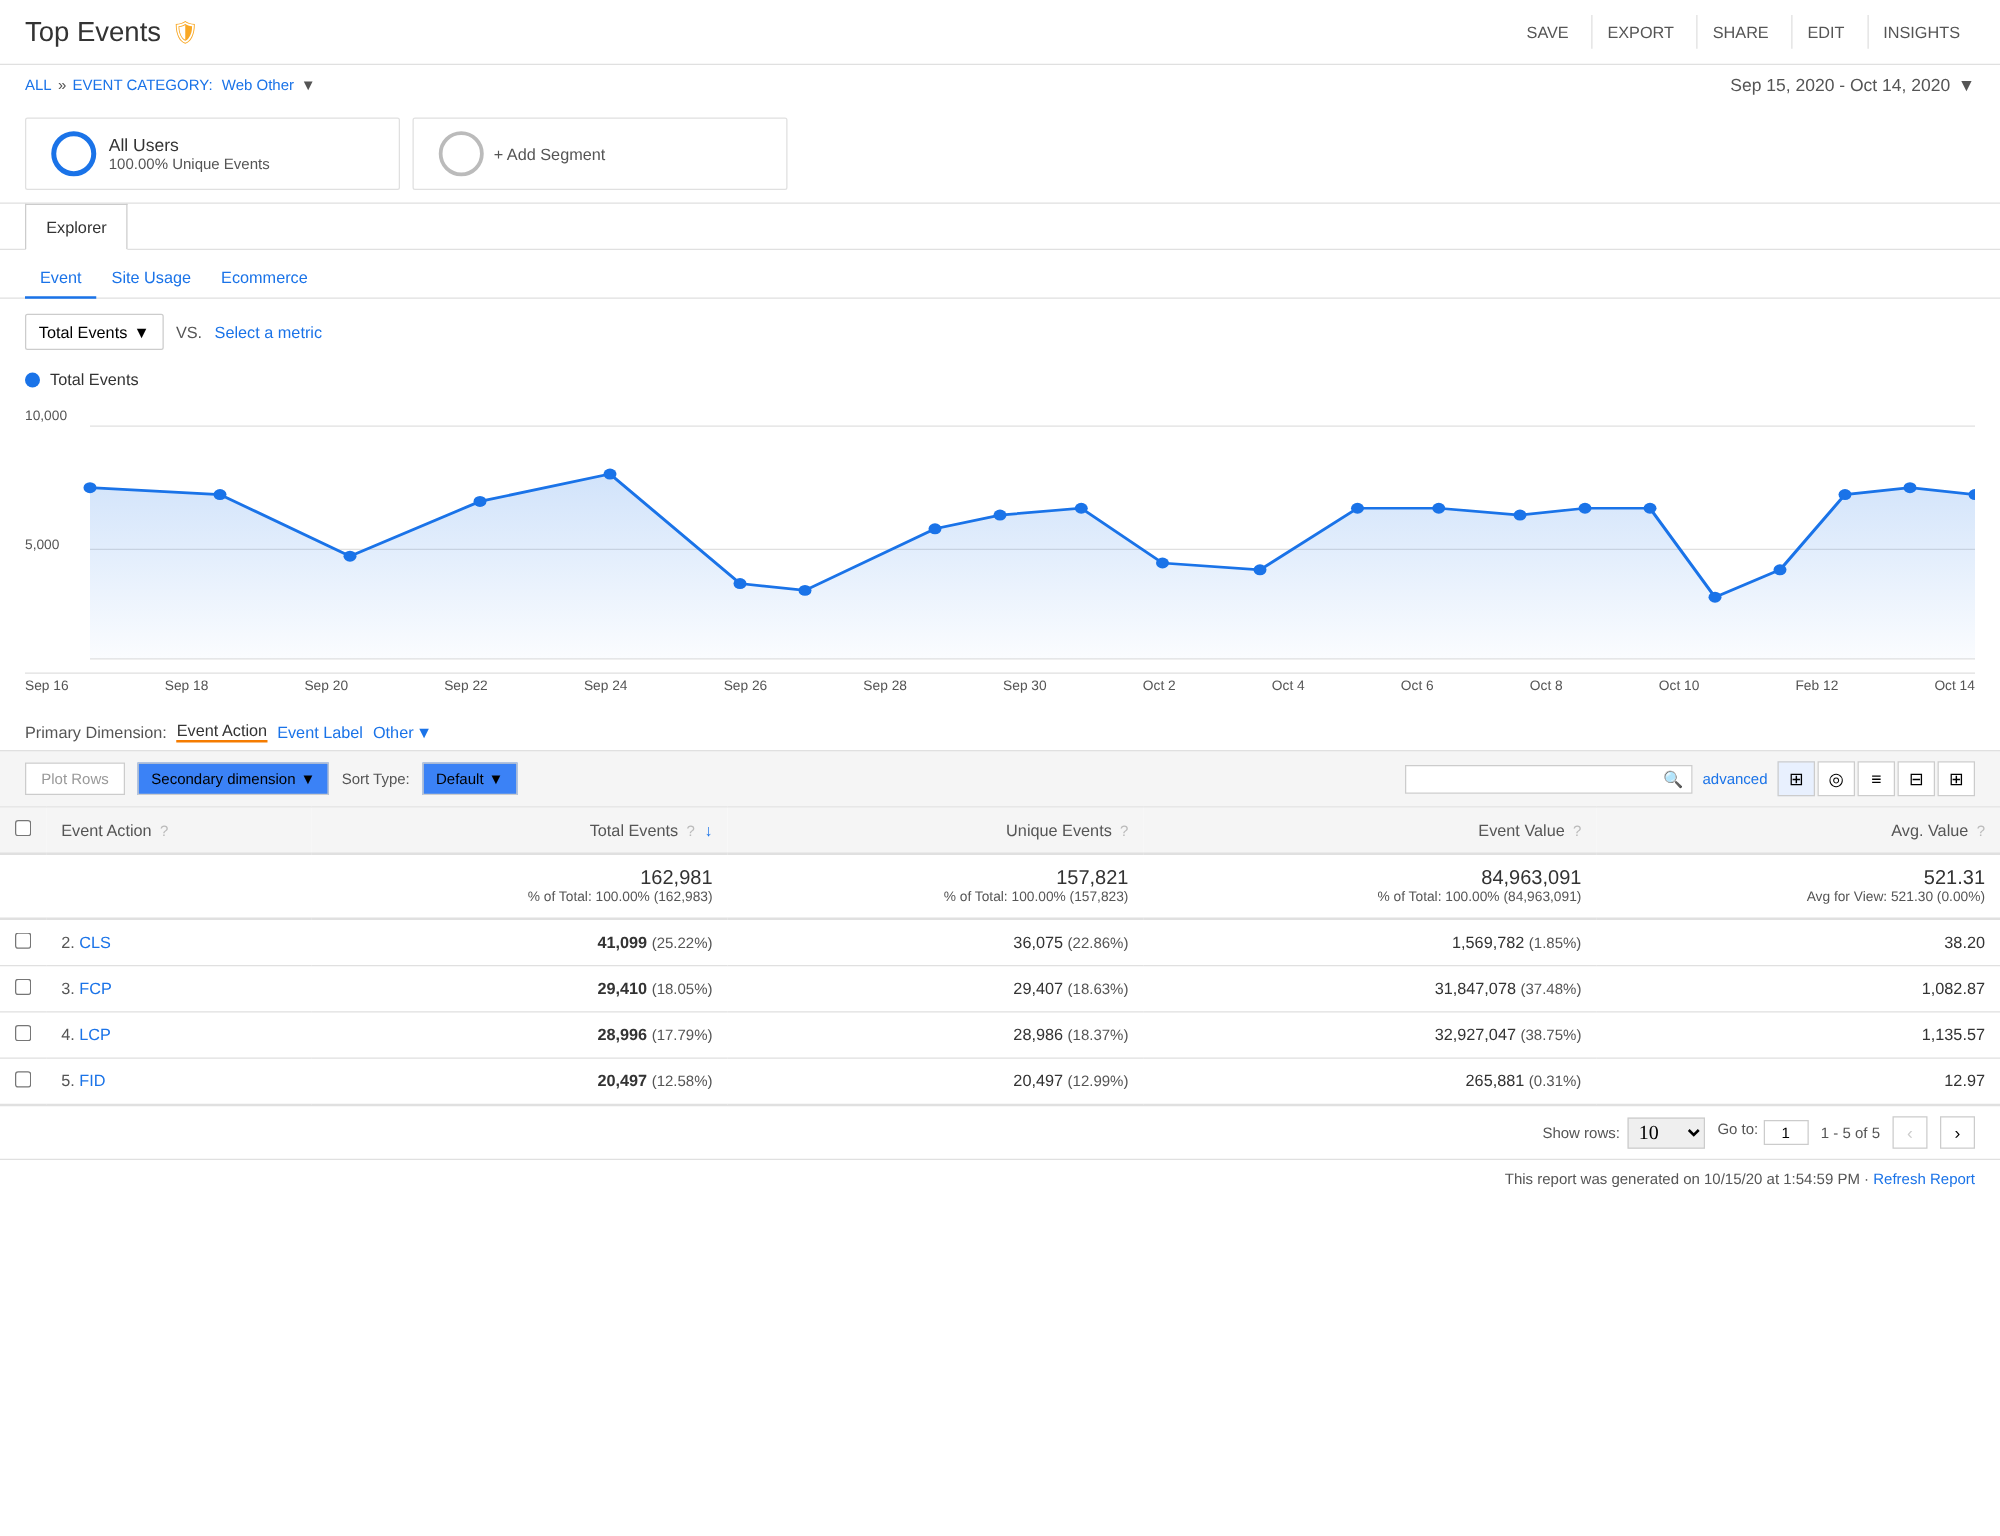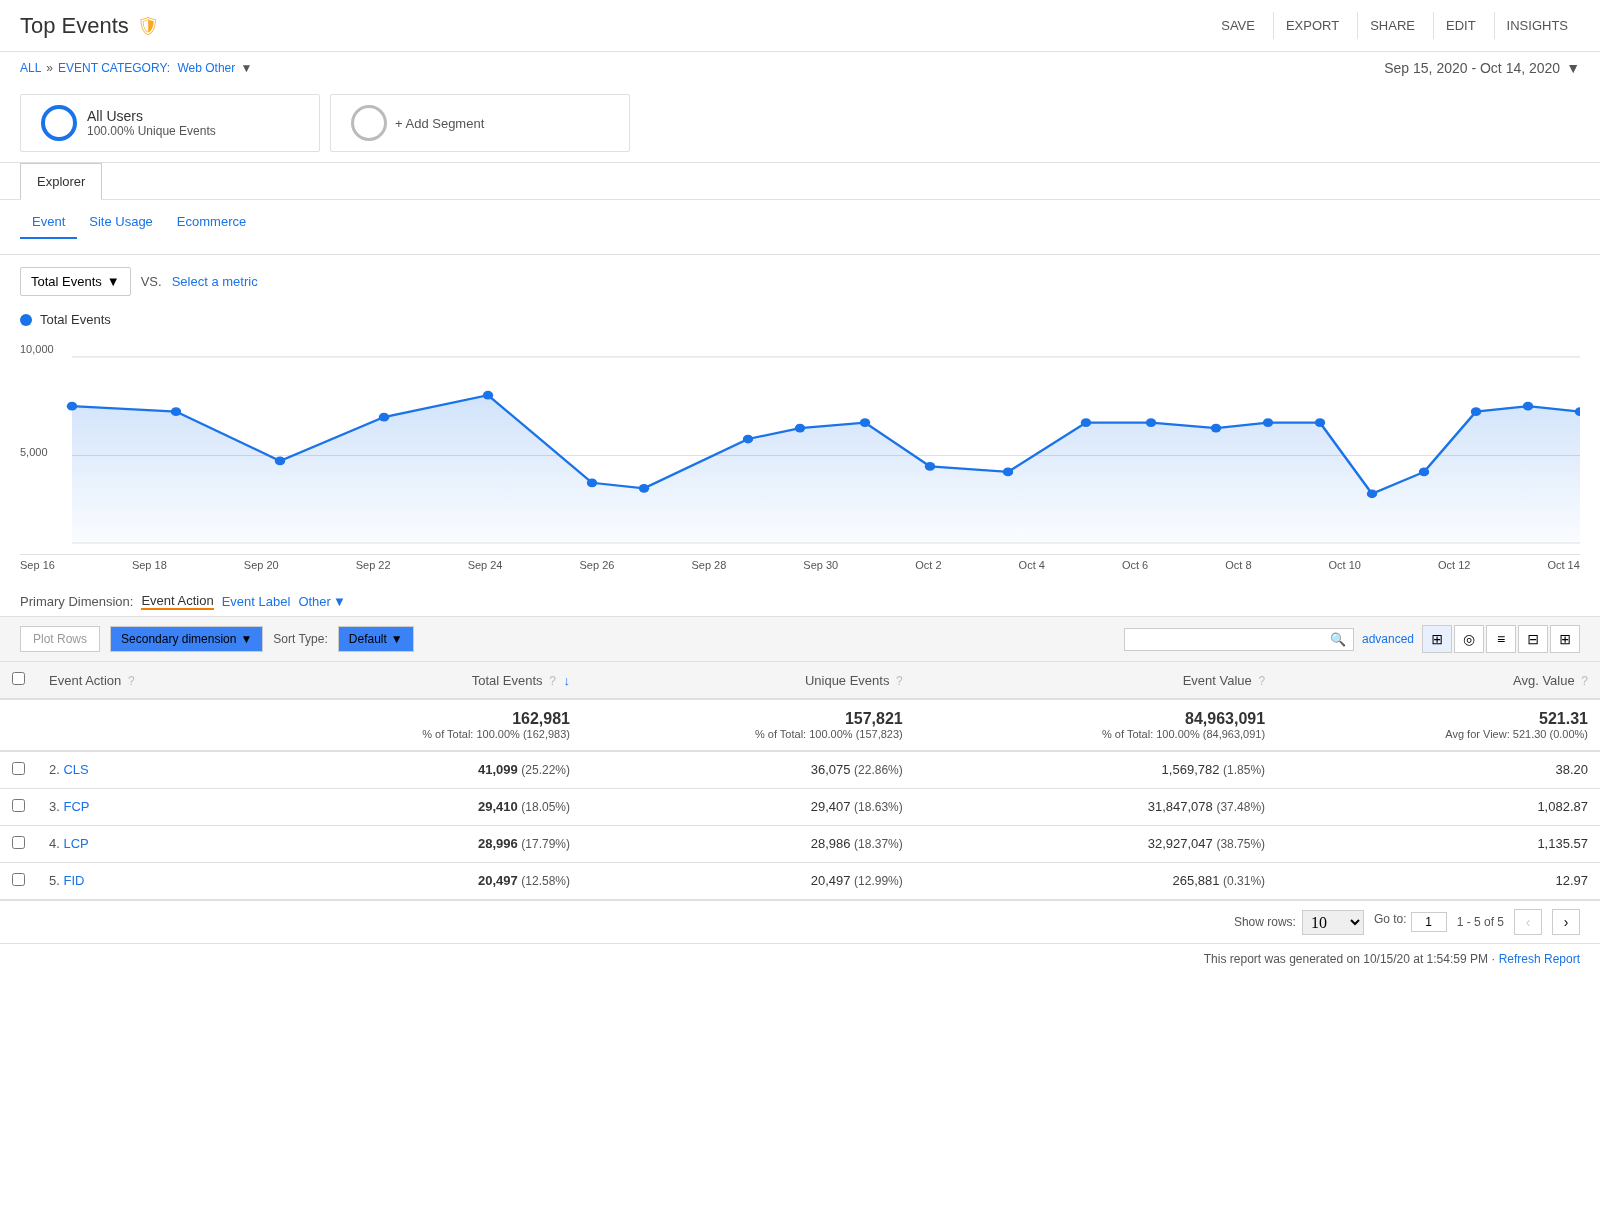--- a/index.html
+++ b/index.html
@@ -68,21 +68,21 @@
     }
     .explorer-tab {
       display: inline-block; padding: 10px 16px; font-size: 13px;
       border: 1px solid #ccc; border-bottom: none; background: #f5f5f5;
       cursor: pointer; margin-bottom: -1px; position: relative; bottom: 0;
     }
     .explorer-tab.active { background: white; border-bottom: 1px solid white; font-weight: 500; }
 
     
     .inner-tabs {
-      display: flex; align-items: center; gap: 0; padding: 8px 20px 16px;
+      display: flex; align-items: center; gap: 0; padding: 8px 20px 0;
       border-bottom: 1px solid #e0e0e0;
     }
     .inner-tab {
       padding: 6px 12px 8px; font-size: 13px; cursor: pointer; color: #333;
       border-bottom: 2px solid transparent; margin-bottom: -1px;
     }
     .inner-tab.active { color: #1a73e8; border-bottom: 2px solid #1a73e8; font-weight: 500; }
     .inner-tab.link { color: #1a73e8; }
 
     
@@ -175,21 +175,21 @@
       background: #f5f5f5; padding: 10px 12px; text-align: left;
       border-bottom: 2px solid #e0e0e0; border-top: 1px solid #e0e0e0;
       font-weight: 500; color: #555; white-space: nowrap;
     }
     .data-table th.right { text-align: right; }
     .data-table td {
       padding: 10px 12px; border-bottom: 1px solid #e0e0e0; vertical-align: top;
     }
     .data-table td.right { text-align: right; }
     .data-table .summary-row td { border-bottom: 2px solid #e0e0e0; }
-    .summary-val { font-size: 16px; font-weight: 700; display: block; }
+    .summary-val { font-size: 16px; font-weight: 400; display: block; }
     .summary-pct { font-size: 11px; color: #555; display: block; }
     .row-num { color: #555; }
     .row-link { color: #1a73e8; cursor: pointer; text-decoration: none; }
     .bold-val { font-weight: 700; }
     .dim-val { color: #555; font-size: 12px; }
     .check-col { width: 30px; }
     .sort-arrow { color: #1a73e8; margin-left: 4px; }
     .help-icon { color: #bbb; font-size: 12px; cursor: pointer; margin-left: 3px; }
 
     
@@ -346,21 +346,21 @@
     <span>Sep 22</span>
     <span>Sep 24</span>
     <span>Sep 26</span>
     <span>Sep 28</span>
     <span>Sep 30</span>
     <span>Oct 2</span>
     <span>Oct 4</span>
     <span>Oct 6</span>
     <span>Oct 8</span>
     <span>Oct 10</span>
-    <span>Oct 12</span>
+    <span>Feb 12</span>
     <span>Oct 14</span>
   </div>
 </div>
 
 <div class="primary-dim">
   <span class="dim-label">Primary Dimension:</span>
   <span class="dim-link active">Event Action</span>
   <span class="dim-link">Event Label</span>
   <span class="dim-dropdown">
     <span>Other</span>

